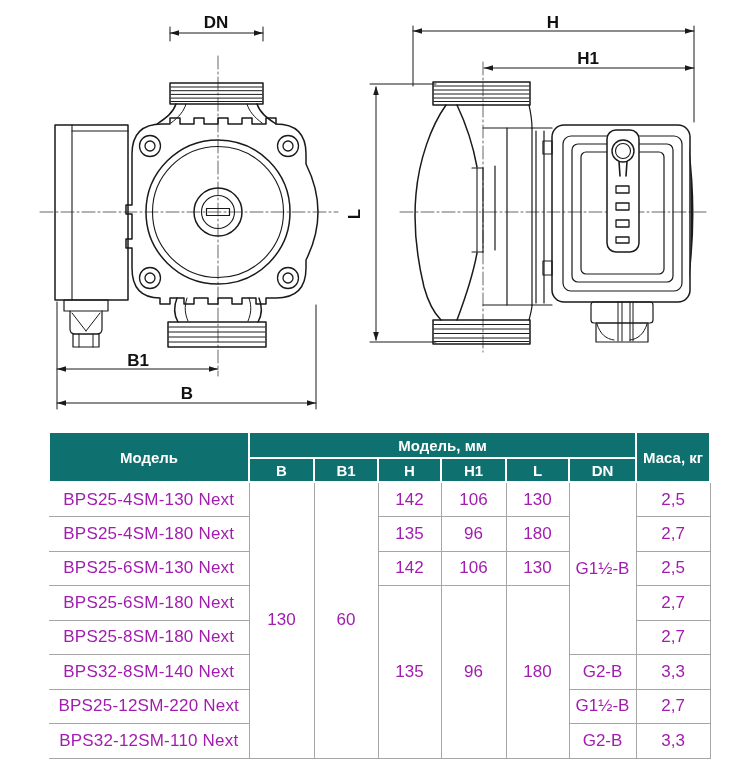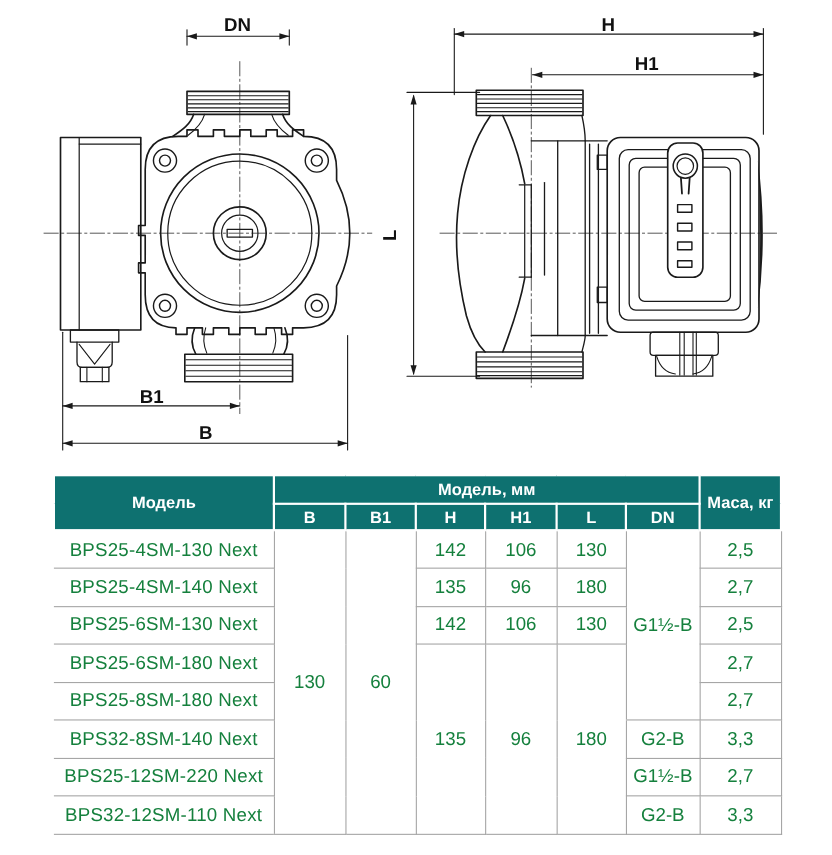--- a/index.html
+++ b/index.html
@@ -8,21 +8,21 @@
   svg text{font-family:"Liberation Sans","DejaVu Sans",sans-serif;}
   .dim-label{font-size:17px;font-weight:700;fill:#111;}
 
   
   .spec-table-wrap{position:absolute;left:48px;top:431px;}
   table.spec{border-collapse:collapse;table-layout:fixed;width:661px;
              border-bottom:1px solid #404040;}
   table.spec th{background:#0e7170;color:#ffffff;border:2px solid #ffffff;
                 font-size:15px;font-weight:700;padding:0;text-align:center;}
   tr.h1{height:26px;} tr.h2{height:24px;} tr.dr{height:34.5px;}
-  table.spec td{font-size:17px;color:#15803d;text-align:center;vertical-align:middle;
+  table.spec td{font-size:17px;color:#a21caf;text-align:center;vertical-align:middle;
                 padding:0;border-right:1px solid #a6a6a6;border-bottom:1px solid #a6a6a6;}
   td.m{text-align:left;padding-left:13px;letter-spacing:.2px;}
   td.noR{border-right:none;}
   td.noB{border-bottom:none;}
 </style>
 </head>
 <body>
 
 <div class="page">
 
@@ -279,21 +279,21 @@
         <td class="m">BPS25-4SM-130 Next</td>
         <td rowspan="8" class="noB">130</td>
         <td rowspan="8" class="noB">60</td>
         <td>142</td>
         <td>106</td>
         <td>130</td>
         <td rowspan="5">G1½-B</td>
         <td class="noR">2,5</td>
       </tr>
       <tr class="dr">
-        <td class="m">BPS25-4SM-140 Next</td>
+        <td class="m">BPS25-4SM-180 Next</td>
         <td>135</td>
         <td>96</td>
         <td>180</td>
         <td class="noR">2,7</td>
       </tr>
       <tr class="dr">
         <td class="m">BPS25-6SM-130 Next</td>
         <td>142</td>
         <td>106</td>
         <td>130</td>

